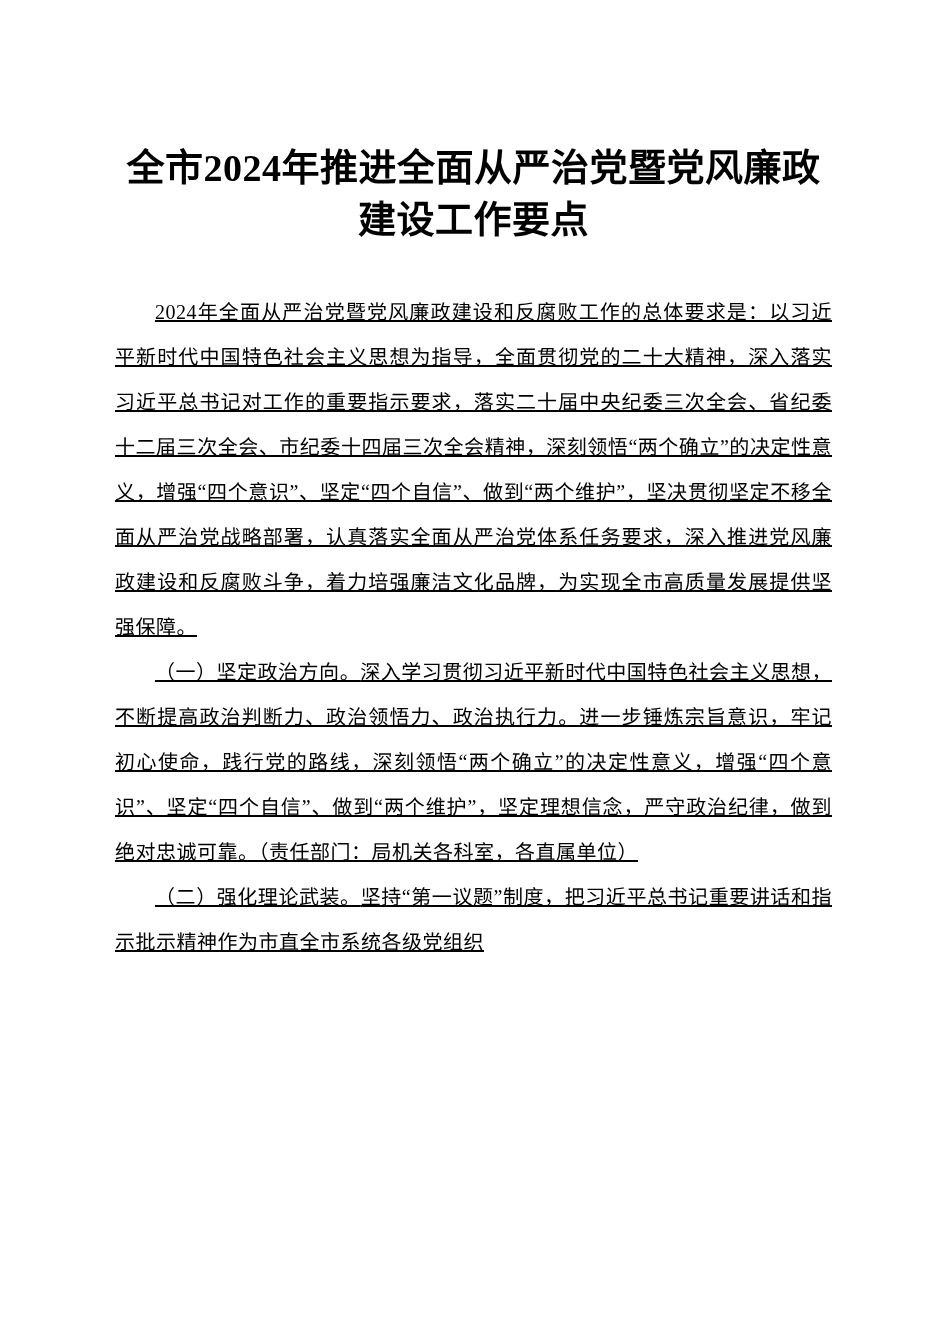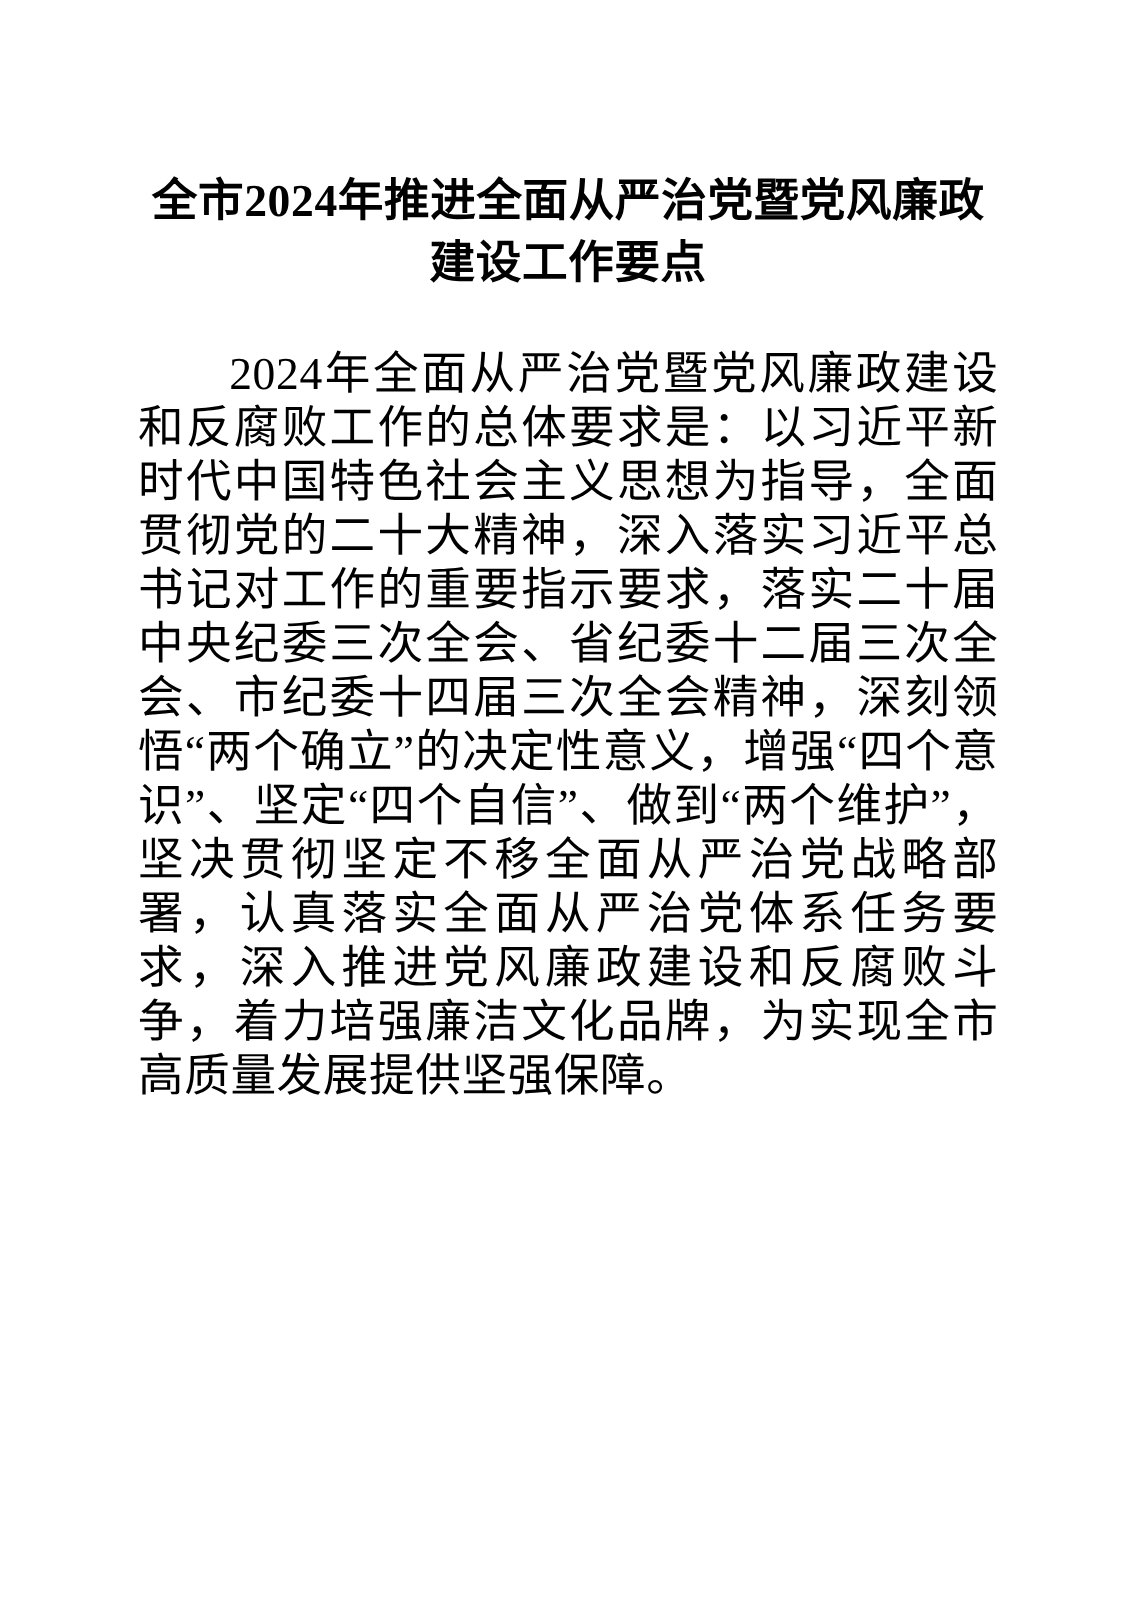--- a/index.html
+++ b/index.html
@@ -23,25 +23,26 @@
     margin: 0 0 44px 0;
     font-size: 38px;
     line-height: 52px;
     font-weight: bold;
     text-align: center;
     letter-spacing: 0.5px;
     font-family: "Liberation Serif", "DejaVu Serif", serif;
   }
   .para {
     margin: 0;
-    font-size: 38px;
+    font-size: 20px;
     line-height: 45px;
     text-align: justify;
     text-indent: 2em;
     letter-spacing: 0.5px;
+    text-decoration: underline;
   }
   .section-heading {
     margin: 0;
     font-size: 28px;
     line-height: 45px;
     font-weight: bold;
     text-indent: 2em;
     letter-spacing: 0.5px;
     font-family: "Liberation Sans", "DejaVu Sans", sans-serif;
   }
@@ -53,15 +54,17 @@
 </head>
 <body>
 
 <div class="page">
 
   <h1 class="doc-title">全市2024年推进全面从严治党暨党风廉政建设工作要点</h1>
 
   <p class="para">2024年全面从严治党暨党风廉政建设和反腐败工作的总体要求是：以习近平新时代中国特色社会主义思想为指导，全面贯彻党的二十大精神，深入落实习近平总书记对工作的重要指示要求，落实二十届中央纪委三次全会、省纪委十二届三次全会、市纪委十四届三次全会精神，深刻领悟“两个确立”的决定性意义，增强“四个意识”、坚定“四个自信”、做到“两个维护”，坚决贯彻坚定不移全面从严治党战略部署，认真落实全面从严治党体系任务要求，深入推进党风廉政建设和反腐败斗争，着力培强廉洁文化品牌，为实现全市高质量发展提供坚强保障。</p>
 
 
+  <p class="para"><span class="lead">（一）坚定政治方向。</span><span>深入学习贯彻习近平新时代中国特色社会主义思想，不断提高政治判断力、政治领悟力、政治执行力。进一步锤炼宗旨意识，牢记初心使命，践行党的路线，深刻领悟“两个确立”的决定性意义，增强“四个意识”、坚定“四个自信”、做到“两个维护”，坚定理想信念，严守政治纪律，做到绝对忠诚可靠。（责任部门：局机关各科室，各直属单位）</span></p>
 
+  <p class="para"><span class="lead">（二）强化理论武装。</span><span>坚持“第一议题”制度，把习近平总书记重要讲话和指示批示精神作为市直全市系统各级党组织</span></p>
 
 </div>
 
 </body></html>

